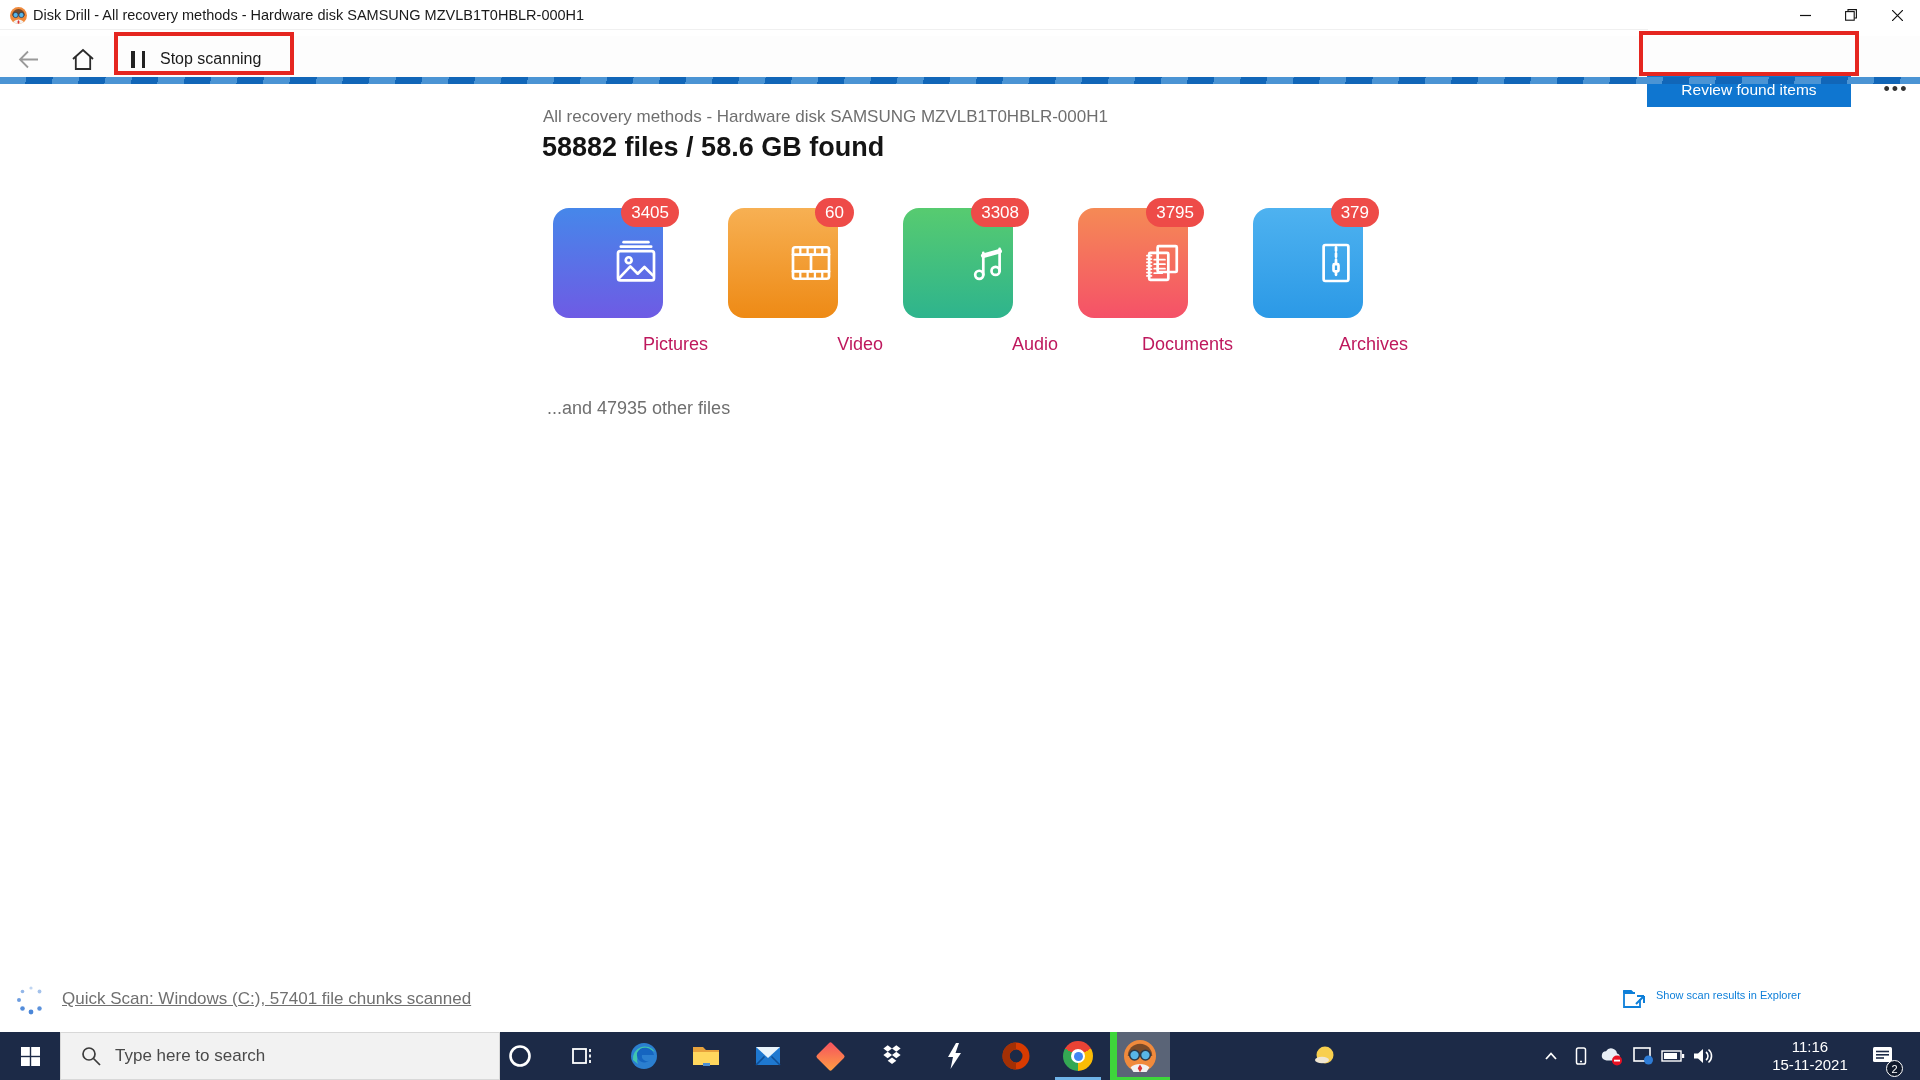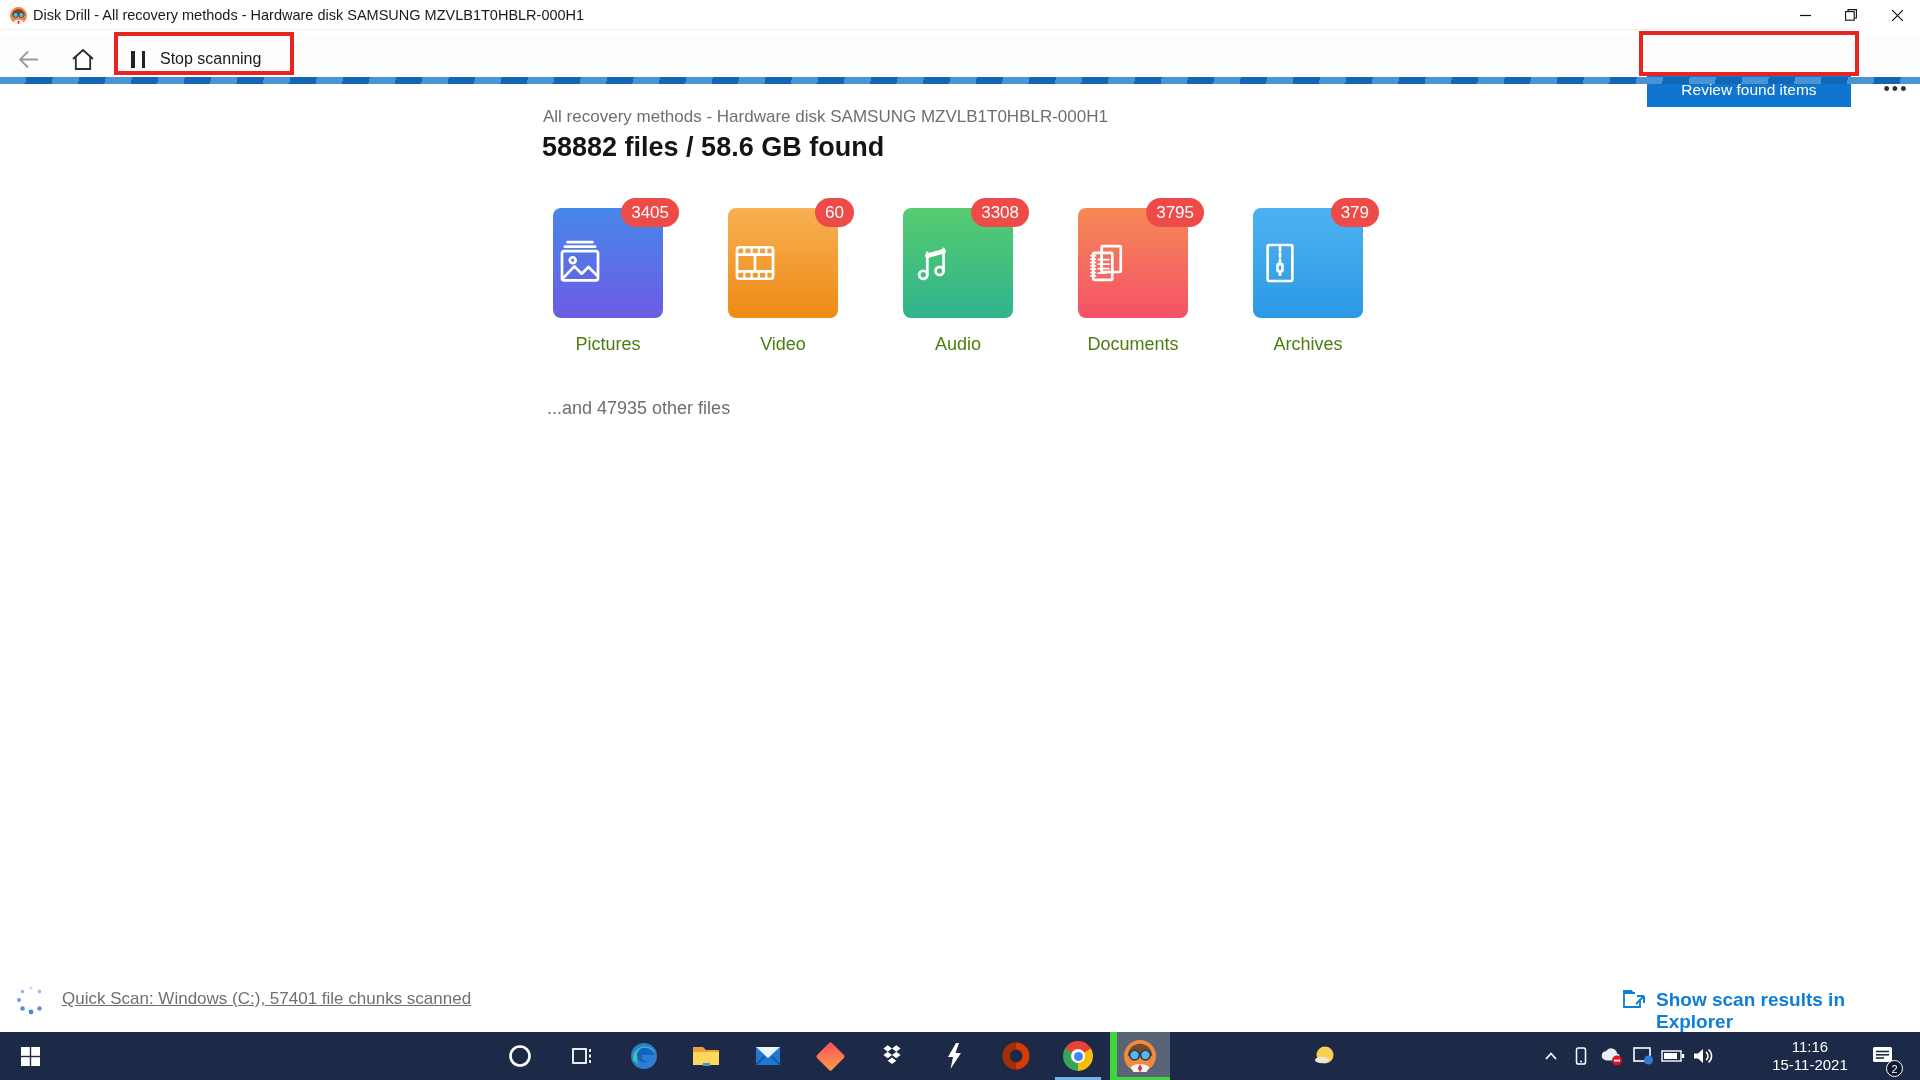--- a/index.html
+++ b/index.html
@@ -33,37 +33,37 @@
 
   
   .scanbar { position:absolute; left:0; top:77px; width:1920px; height:7px;
     background:repeating-linear-gradient(100deg, #4b94d4 0 26px, #1166b8 26px 52px); }
 
   
   .subtitle { position:absolute; left:543px; top:107px; font-size:17px; color:#6f6f6f; }
   .headline { position:absolute; left:542px; top:132px; font-size:27px; font-weight:600; color:#141414; }
 
   .cat { position:absolute; top:208px; width:110px; height:110px; }
-  .tile { width:110px; height:110px; border-radius:8px; display:flex; align-items:center; justify-content:flex-start; position:relative; }
+  .tile { width:110px; height:110px; border-radius:16px; display:flex; align-items:center; justify-content:flex-end; position:relative; }
   .cat0 .tile { background:linear-gradient(180deg,#4687ea,#6e5be4); }
   .cat1 .tile { background:linear-gradient(180deg,#f7b053,#ee8a15); }
   .cat2 .tile { background:linear-gradient(180deg,#57cb70,#2eb48d); }
   .cat3 .tile { background:linear-gradient(180deg,#f58a55,#f55168); }
   .cat4 .tile { background:linear-gradient(180deg,#4eb2f0,#2b99e6); }
   .badge { position:absolute; top:-10px; right:-16px; min-width:30px; height:29px; padding:0 10px; background:#ee4b48;
     border-radius:15px; color:#fff; font-size:17px; display:flex; align-items:center; justify-content:center; z-index:5; }
-  .cat-label { position:absolute; top:126px; left:-45px; width:200px; text-align:center; font-size:18px; color:#4d7c0f; }
+  .cat-label { position:absolute; top:126px; left:-45px; width:200px; text-align:right; font-size:18px; color:#be185d; }
   .tile svg { stroke:#fff; fill:none; stroke-width:2.4; stroke-linecap:round; stroke-linejoin:round; }
 
   .other-files { position:absolute; left:547px; top:398px; font-size:18px; color:#6f6f6f; }
 
   
   .status-text { position:absolute; left:62px; top:989px; font-size:17px; color:#707070;text-decoration:underline; }
   .spinner { position:absolute; left:15px; top:984px; }
-  .explorer-link { position:absolute; left:1656px; top:989px; font-size:19px; color:#0e7fd9; cursor:pointer;font-weight:bold; }
+  .explorer-link { position:absolute; left:1656px; top:989px; font-size:11px; color:#0e7fd9; cursor:pointer; }
   .link-icon { position:absolute; left:1622px; top:987px; }
 
   
   .taskbar { position:absolute; left:0; top:1032px; width:1920px; height:48px; background:#1c2a47; }
   .tb-btn { position:absolute; top:0; height:48px; display:flex; align-items:center; justify-content:center; }
   .start-btn { left:0; width:60px; }
   .searchbox { position:absolute; left:60px; top:0; width:440px; height:48px; background:#f2f2f2; border:1px solid #d8d8d8;
     display:flex; align-items:center; }
   .searchbox input { border:none; outline:none; background:transparent; font-size:17px; color:#444; width:330px;
     font-family:inherit; }
@@ -268,20 +268,27 @@
 
   <div class="tb-btn start-btn">
     <svg width="19" height="19" viewBox="0 0 19 19">
       <rect x="0" y="0" width="8.8" height="8.8" fill="#fff"></rect>
         <rect x="10.2" y="0" width="8.8" height="8.8" fill="#fff"></rect>
       <rect x="0" y="10.2" width="8.8" height="8.8" fill="#fff"></rect>
         <rect x="10.2" y="10.2" width="8.8" height="8.8" fill="#fff"></rect>
     </svg>
   </div>
 
+  <div class="searchbox">
+    <svg class="search-glyph" width="20" height="20" viewBox="0 0 20 20" fill="none" stroke="#3b3b3b" stroke-width="1.7">
+      <circle cx="8" cy="8" r="6"></circle>
+        <line x1="12.5" y1="12.5" x2="19" y2="19"></line>
+    </svg>
+    <input type="text" placeholder="Type here to search" style="">
+  </div>
 
   <div class="tb-btn appbtn" style="left:490px">
     <svg width="26" height="26" viewBox="0 0 26 26">
       <circle cx="13" cy="13" r="9.5" fill="none" stroke="#fff" stroke-width="2.6"></circle>
     </svg>
   </div>
 
   <div class="tb-btn appbtn" style="left:552px">
     <svg width="26" height="26" viewBox="0 0 26 26" fill="none" stroke="#fff" stroke-width="1.8">
       <rect x="4" y="6" width="13" height="14"></rect>

